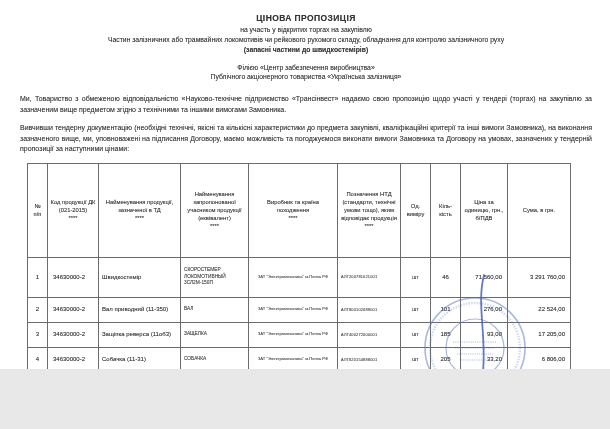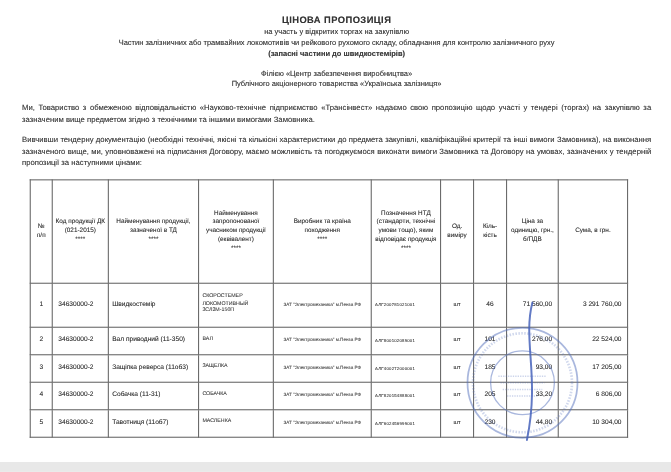--- a/index.html
+++ b/index.html
@@ -1,17 +1,17 @@
 <!DOCTYPE html>
 <html><head>
 <meta charset="utf-8">
 <style>
   html,body { margin:0; padding:0; background:#e8e8e8; }
   .page {
-    width:610px; height:420px; background:#ffffff; position:relative;
+    width:610px; height:369px; background:#ffffff; position:relative;
     overflow:hidden; font-family:"Liberation Sans", sans-serif;
     color:#3d3d3d; text-shadow:0 0 .4px rgba(70,70,70,.55);
   }
   .inner { padding:13px 18px 0 20px; }
   .t-title { text-align:center; font-weight:bold; font-size:8.5px; letter-spacing:.4px; color:#343434; }
   .t-sub  { text-align:center; font-size:6.8px; margin-top:3px; }
   .t-sub.bold { font-weight:bold; }
   .org    { text-align:center; font-size:6.8px; margin-top:2px; }
   .org-block { margin-top:11px; }
   .para { font-size:7px; line-height:1.5; text-align:justify; margin-top:8px; color:#404040; }

